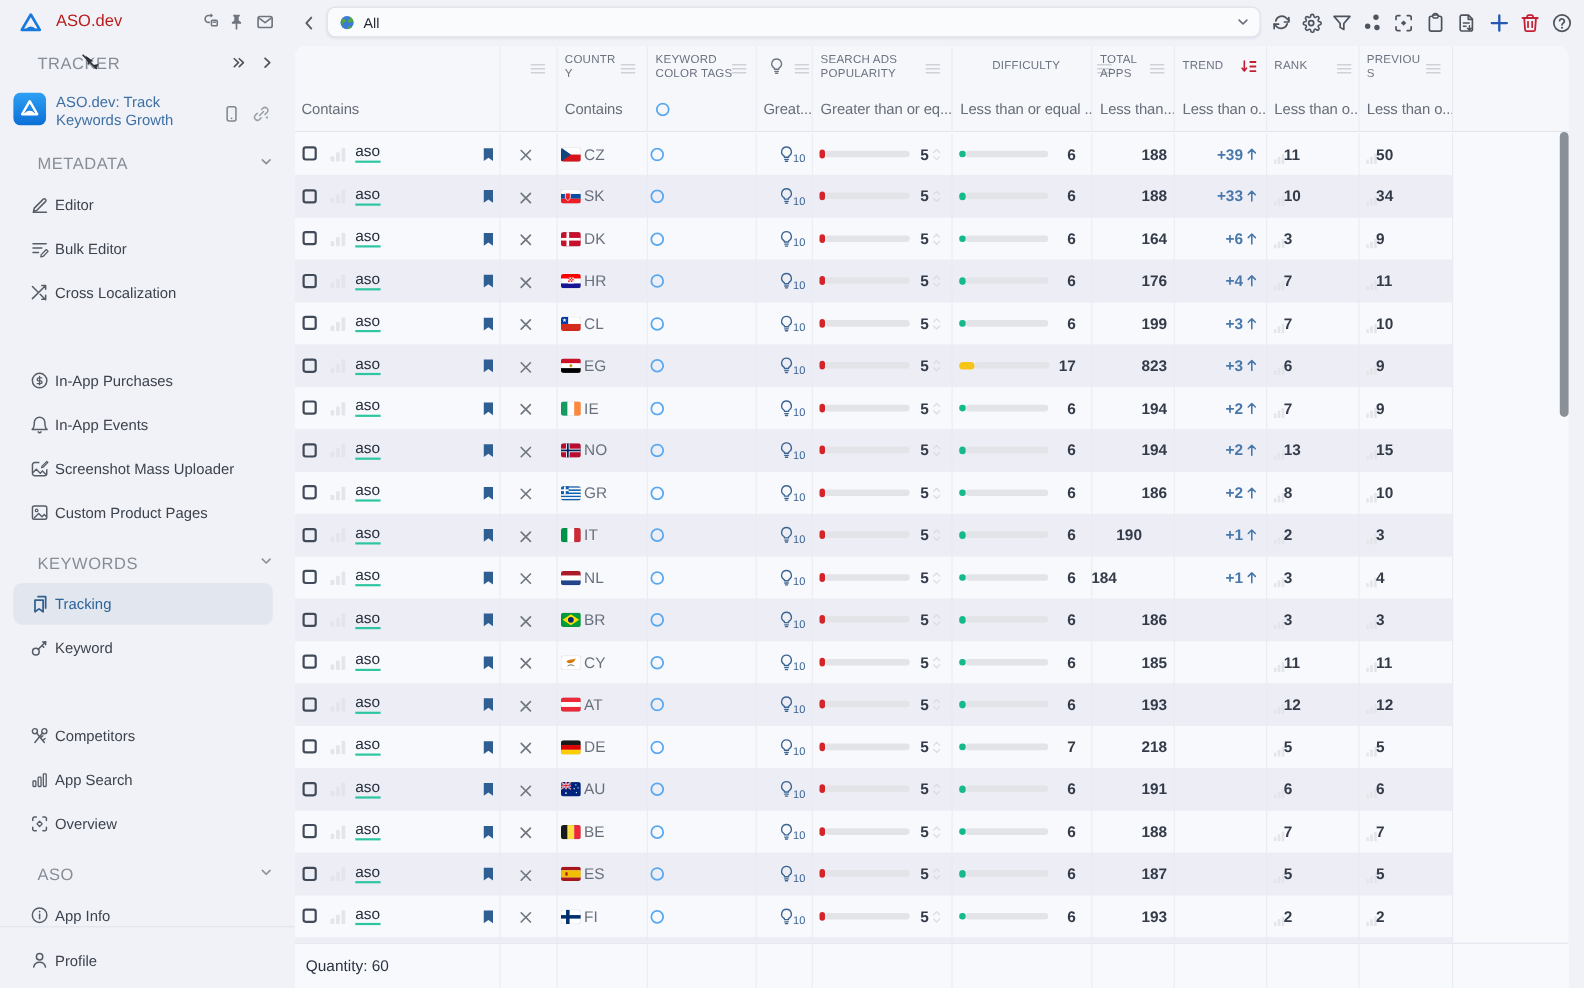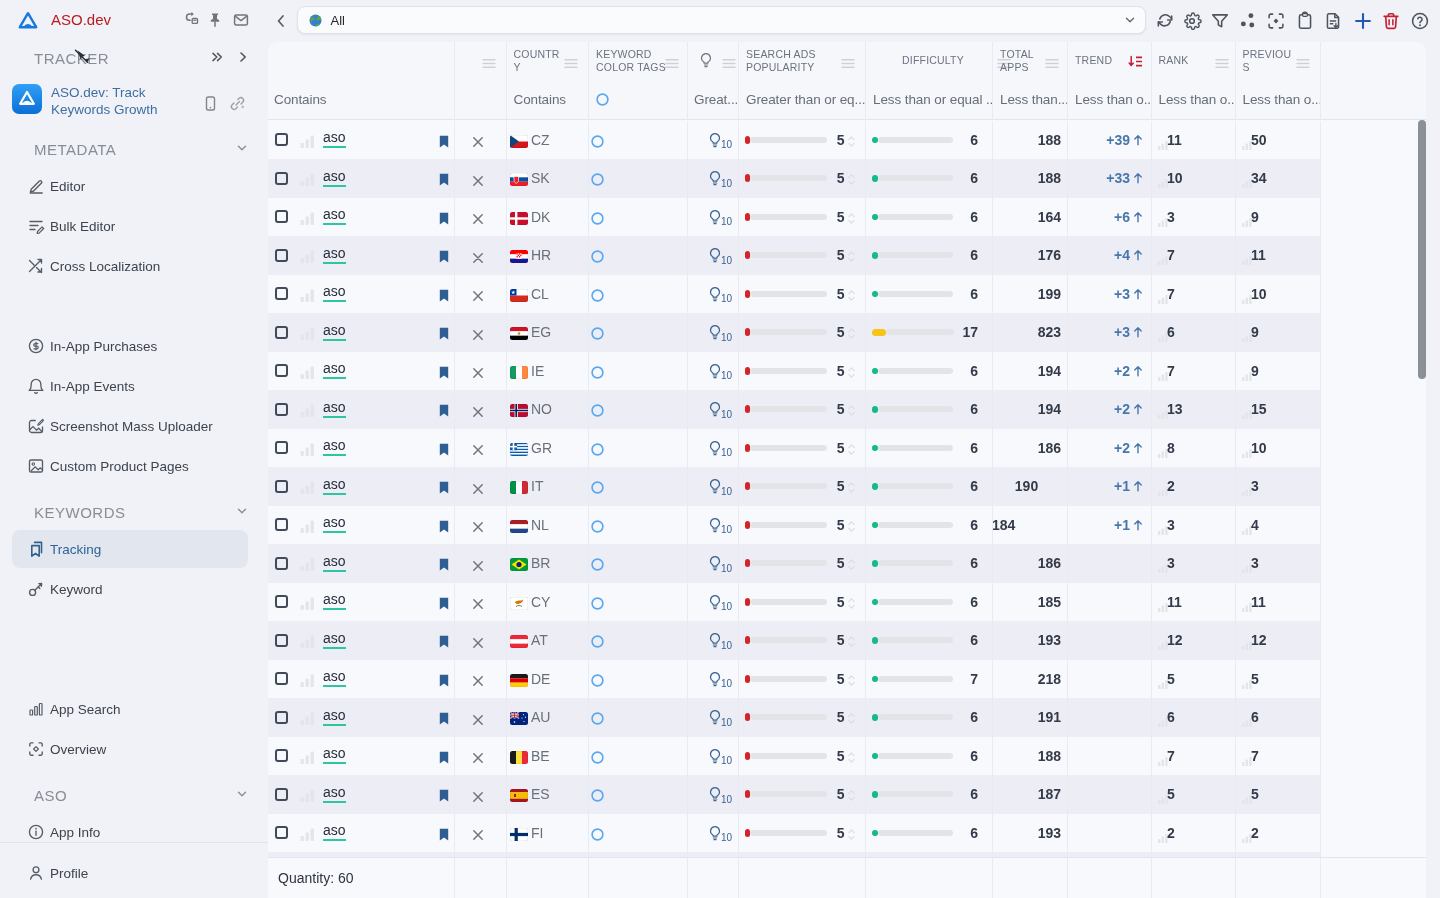--- a/index.html
+++ b/index.html
@@ -1554,20 +1554,29 @@
       </svg>
       <span class="lb" style="color:#2e6399">Tracking</span>
     </div>
 <div class="sb-item" style="top:569px">
       <svg width="18" height="18" viewBox="0 0 18 18" fill="none">
         <circle cx="5.6" cy="12.4" r="3" stroke="#565d66" stroke-width="1.4"></circle>
         <path d="M7.8 10.2L14.6 3.4M14.6 3.4l-0.2 2.8M14.6 3.4l-2.8 0.2M11.2 6.8l1.6 1.6" stroke="#565d66" stroke-width="1.4" stroke-linecap="round" stroke-linejoin="round"></path>
       </svg>
       <span class="lb" style="color:#3c434d">Keyword</span>
     </div>
+<div class="sb-item" style="top:649px">
+      <svg width="18" height="18" viewBox="0 0 18 18" fill="none">
+        <circle cx="4.7" cy="4.7" r="2.3" stroke="#565d66" stroke-width="1.3"></circle>
+        <path d="M6.3 6.3l7 8.7M10.2 10.3l1.8-1.4M12.2 12.8l1.8-1.4" stroke="#565d66" stroke-width="1.3" stroke-linecap="round"></path>
+        <circle cx="13.3" cy="4.7" r="2.3" stroke="#565d66" stroke-width="1.3"></circle>
+        <path d="M11.7 6.3l-7 8.7" stroke="#565d66" stroke-width="1.3" stroke-linecap="round"></path>
+      </svg>
+      <span class="lb" style="color:#3c434d">Competitors</span>
+    </div>
 <div class="sb-item" style="top:689px">
       <svg width="18" height="18" viewBox="0 0 18 18" fill="none">
         <rect x="3" y="10" width="2.6" height="5" rx="0.6" stroke="#565d66" stroke-width="1.2"></rect>
         <rect x="7.7" y="6.5" width="2.6" height="8.5" rx="0.6" stroke="#565d66" stroke-width="1.2"></rect>
         <rect x="12.4" y="3.5" width="2.6" height="11.5" rx="0.6" stroke="#565d66" stroke-width="1.2"></rect>
       </svg>
       <span class="lb" style="color:#3c434d">App Search</span>
     </div>
 <div class="sb-item" style="top:729px">
       <svg width="18" height="18" viewBox="0 0 18 18" fill="none">

